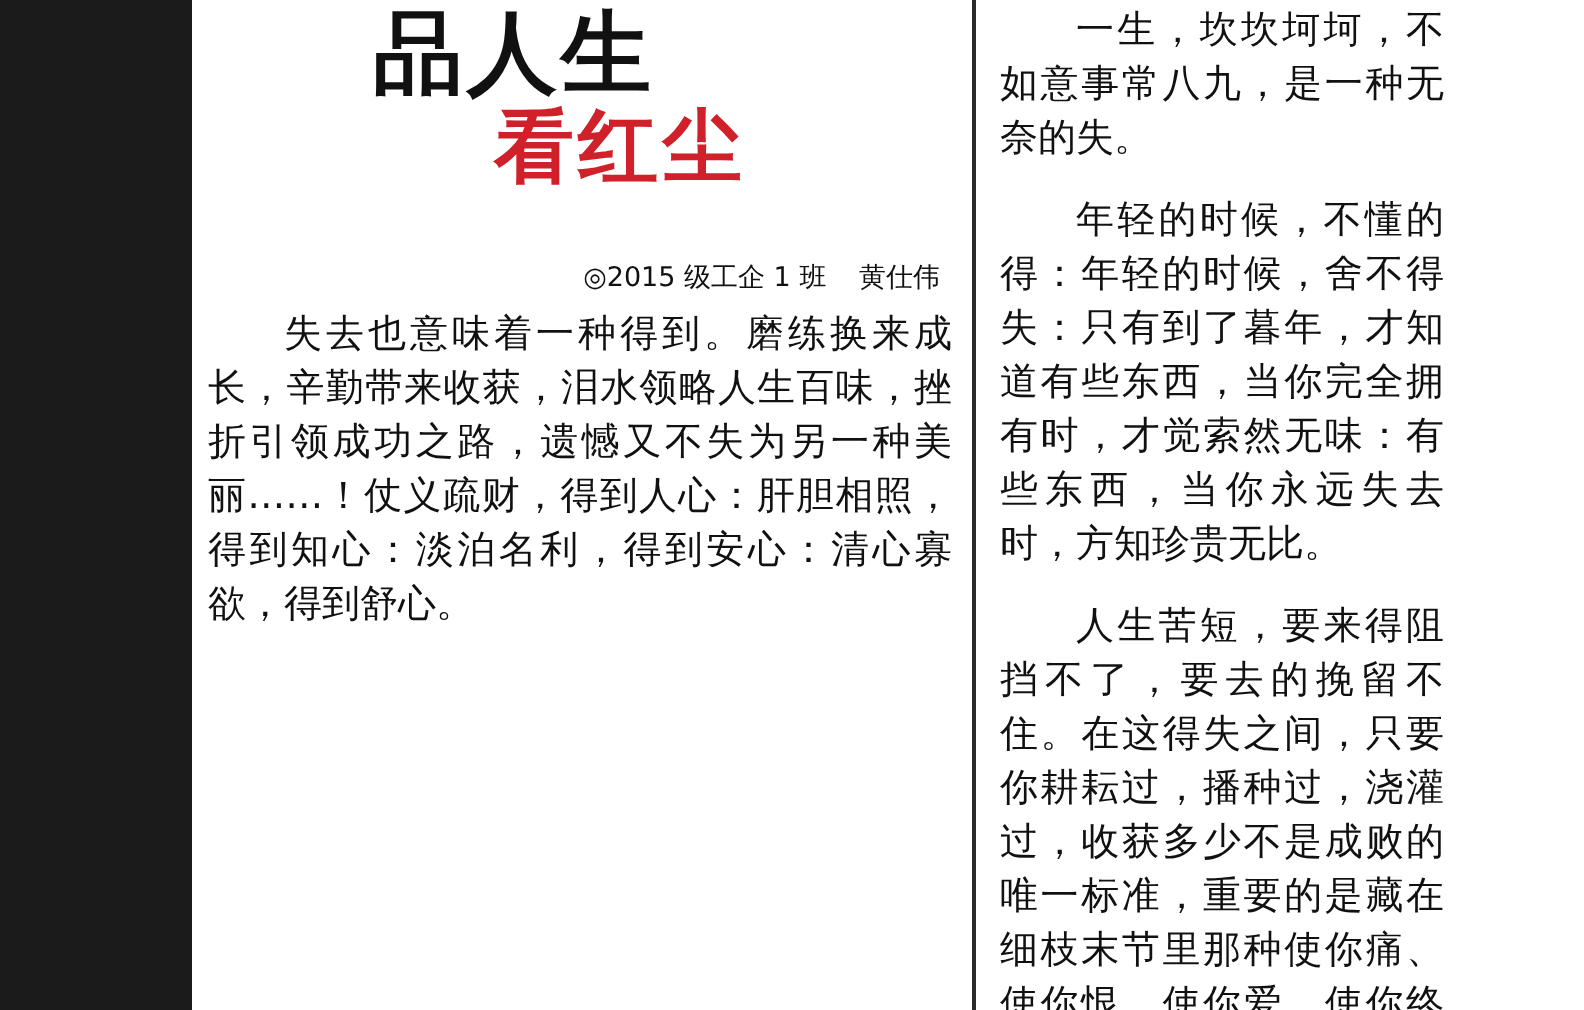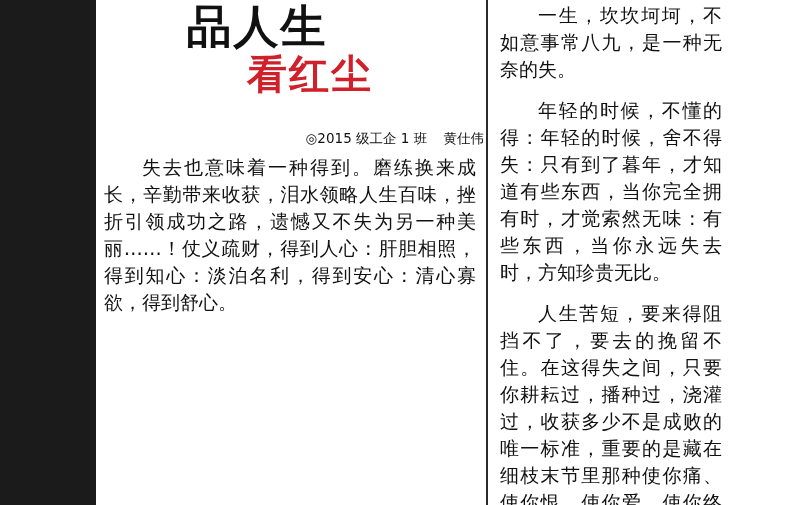--- a/index.html
+++ b/index.html
@@ -75,21 +75,20 @@
   .byline {
     position: absolute;
     left: 96px;
     top: 130px;
     width: 382px;
     text-align: right;
     padding-right: 8px;
     font-size: 13.5px;
     color: #111111;
     box-sizing: border-box;
-    margin-left: 14px;
   }
   .byline .cls { margin-right: 12px; }
   .byline .author { font-weight: 400; }
 
   
   .col {
     position: absolute;
     box-sizing: border-box;
     font-size: 19px;
     line-height: 27px;

